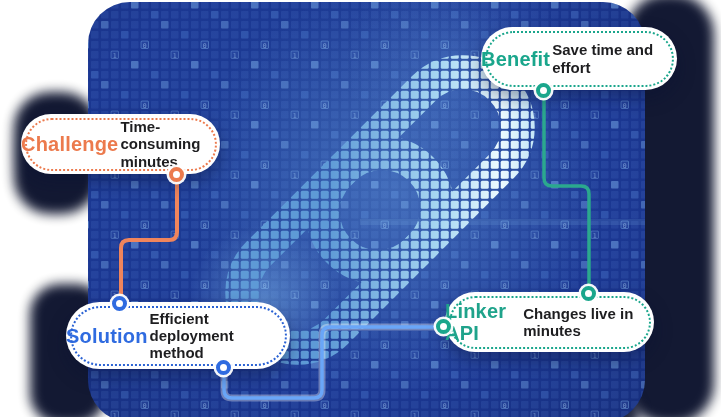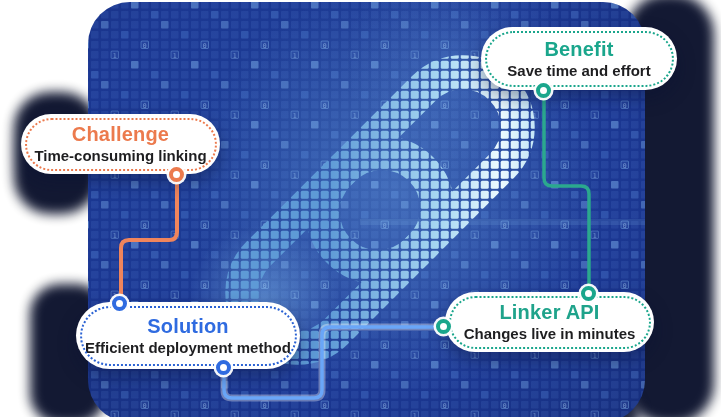--- a/index.html
+++ b/index.html
@@ -12,34 +12,34 @@
   .blob{position:absolute;background:#0a102b;filter:blur(6px);opacity:.96;}
   .blob.b-left-top{left:14px;top:92px;width:84px;height:122px;border-radius:36px;}
   .blob.b-left-bottom{left:30px;top:284px;width:76px;height:140px;border-radius:30px;}
   .blob.b-right{left:626px;top:-6px;width:88px;height:430px;border-radius:40px;}
   .blob.b-bottom{left:120px;top:392px;width:520px;height:40px;border-radius:20px;opacity:.9;}
   
   svg.scene{position:absolute;left:0;top:0;}
   
   .callout{
     position:absolute;background:#ffffff;border-radius:999px;
-    display:flex;flex-direction:column;align-items:center;justify-content:center;
+    display:flex;flex-direction:row;align-items:center;justify-content:flex-end;
     gap:2px;box-shadow:0 8px 18px rgba(8,15,50,.38);
   }
   .callout::before{
     content:"";position:absolute;inset:3.5px;border-radius:999px;
     border:2px dotted currentColor;pointer-events:none;
   }
   .callout .title{font-size:20px;font-weight:700;line-height:1.1;letter-spacing:.2px;}
   .callout .subtitle{font-size:15px;font-weight:700;color:#1e1e20;line-height:1.15;}
   .c-challenge{left:21px;top:114px;width:199px;height:60px;color:#EC7A4D;}
   .c-challenge .title{color:#EC7A4D;}
   .c-benefit{left:481px;top:27px;width:196px;height:63px;color:#1AA68C;}
   .c-benefit .title{color:#1AA68C;}
-  .c-solution{left:76px;top:302px;width:224px;height:67px;color:#2B63D4;}
+  .c-solution{left:66px;top:302px;width:224px;height:67px;color:#2B63D4;}
   .c-solution .title{color:#2F6BE0;}
   .c-linker{left:445px;top:292px;width:209px;height:60px;color:#1AA68C;}
   .c-linker .title{color:#1FA38B;}
   
   .dot{
     position:absolute;width:15px;height:15px;border-radius:50%;
     background:#ffffff;box-sizing:border-box;
     box-shadow:0 0 0 2.5px rgba(255,255,255,.95);
   }
   .dot.orange{border:4.5px solid #EC7A4D;}
@@ -128,21 +128,21 @@
     <g fill="none" stroke-linecap="round">
       <path d="M177,173 V232 Q177,240 169,240 H129 Q121,240 121,248 V302" stroke="#F0855C" stroke-width="4"></path>
       <path d="M224,370 V390 Q224,398 232,398 H314 Q322,398 322,390 V335 Q322,327 330,327 H442" stroke="rgba(255,255,255,0.35)" stroke-width="7"></path>
       <path d="M224,370 V390 Q224,398 232,398 H314 Q322,398 322,390 V335 Q322,327 330,327 H442" stroke="#6AA6F8" stroke-width="3.5"></path>
       <path d="M544,93 V178 Q544,186 552,186 H581 Q589,186 589,194 V292" stroke="#2BA88E" stroke-width="3.5"></path>
     </g>
   </svg>
 
   <div class="callout c-challenge">
     <span class="title">Challenge</span>
-    <span class="subtitle">Time-consuming linking</span>
+    <span class="subtitle">Time-consuming minutes</span>
   </div>
 
   <div class="callout c-benefit">
     <span class="title">Benefit</span>
     <span class="subtitle">Save time and effort</span>
   </div>
 
   <div class="callout c-solution">
     <span class="title">Solution</span>
     <span class="subtitle">Efficient deployment method</span>

